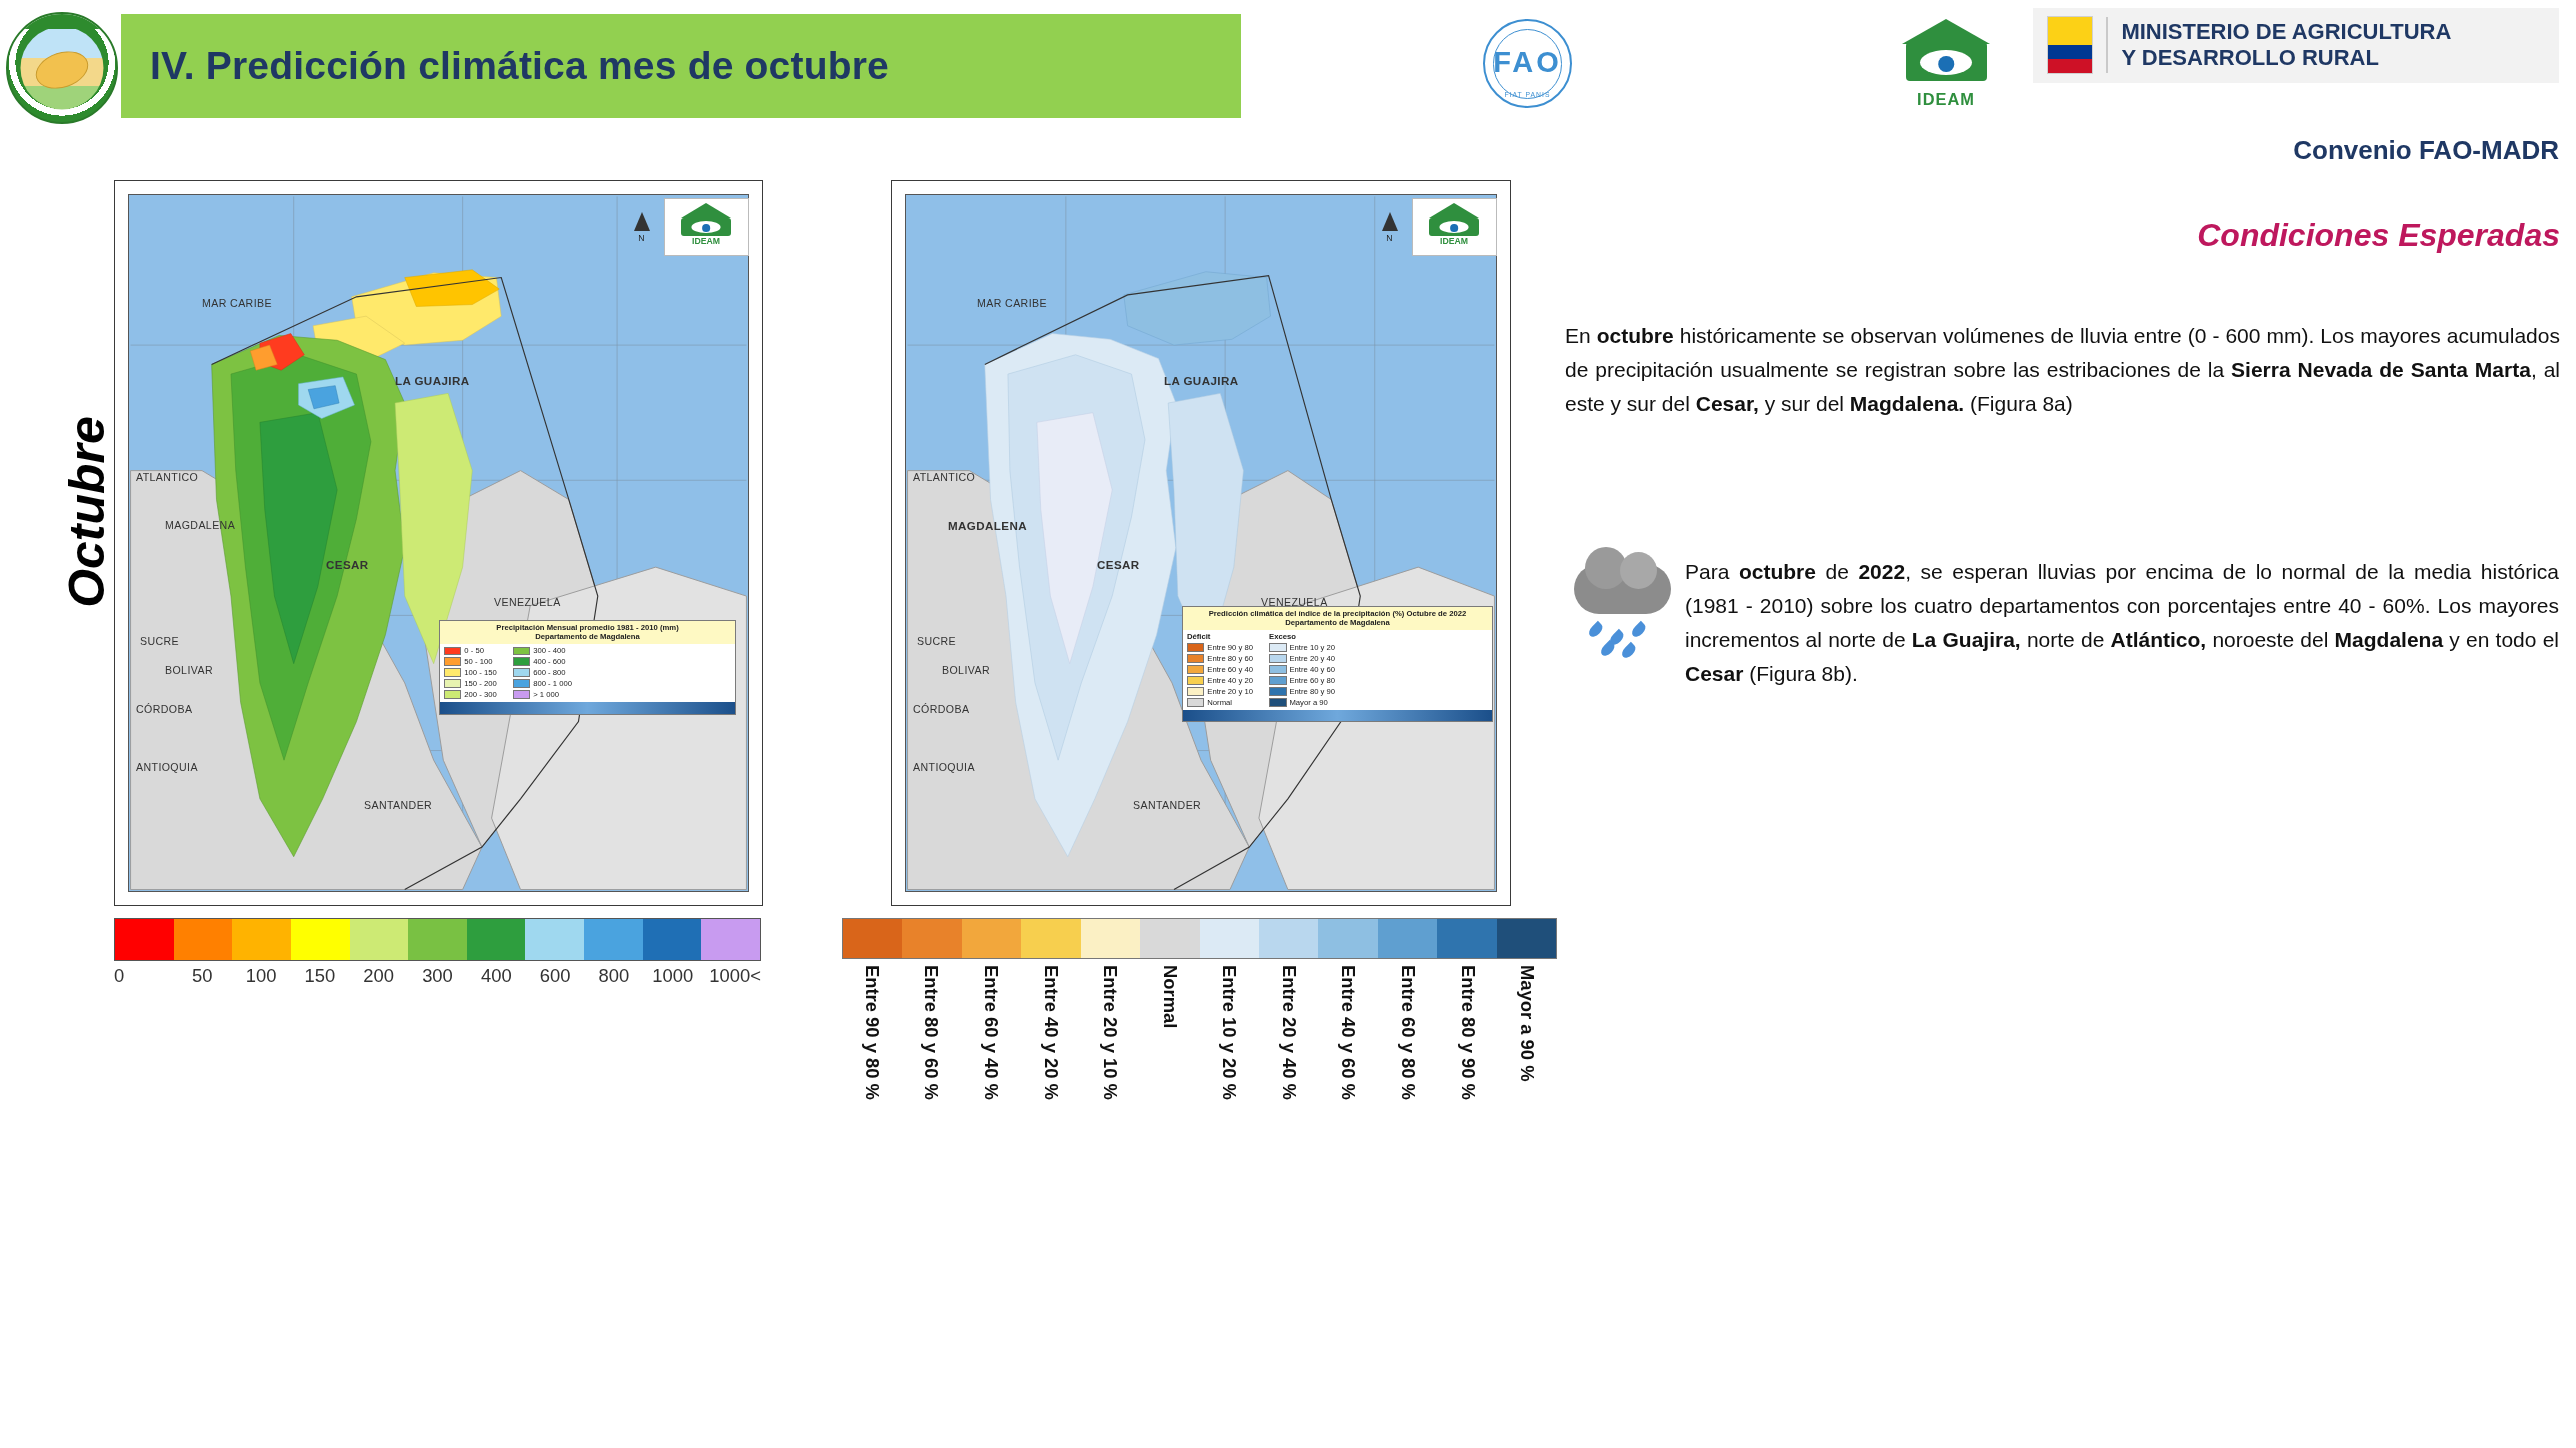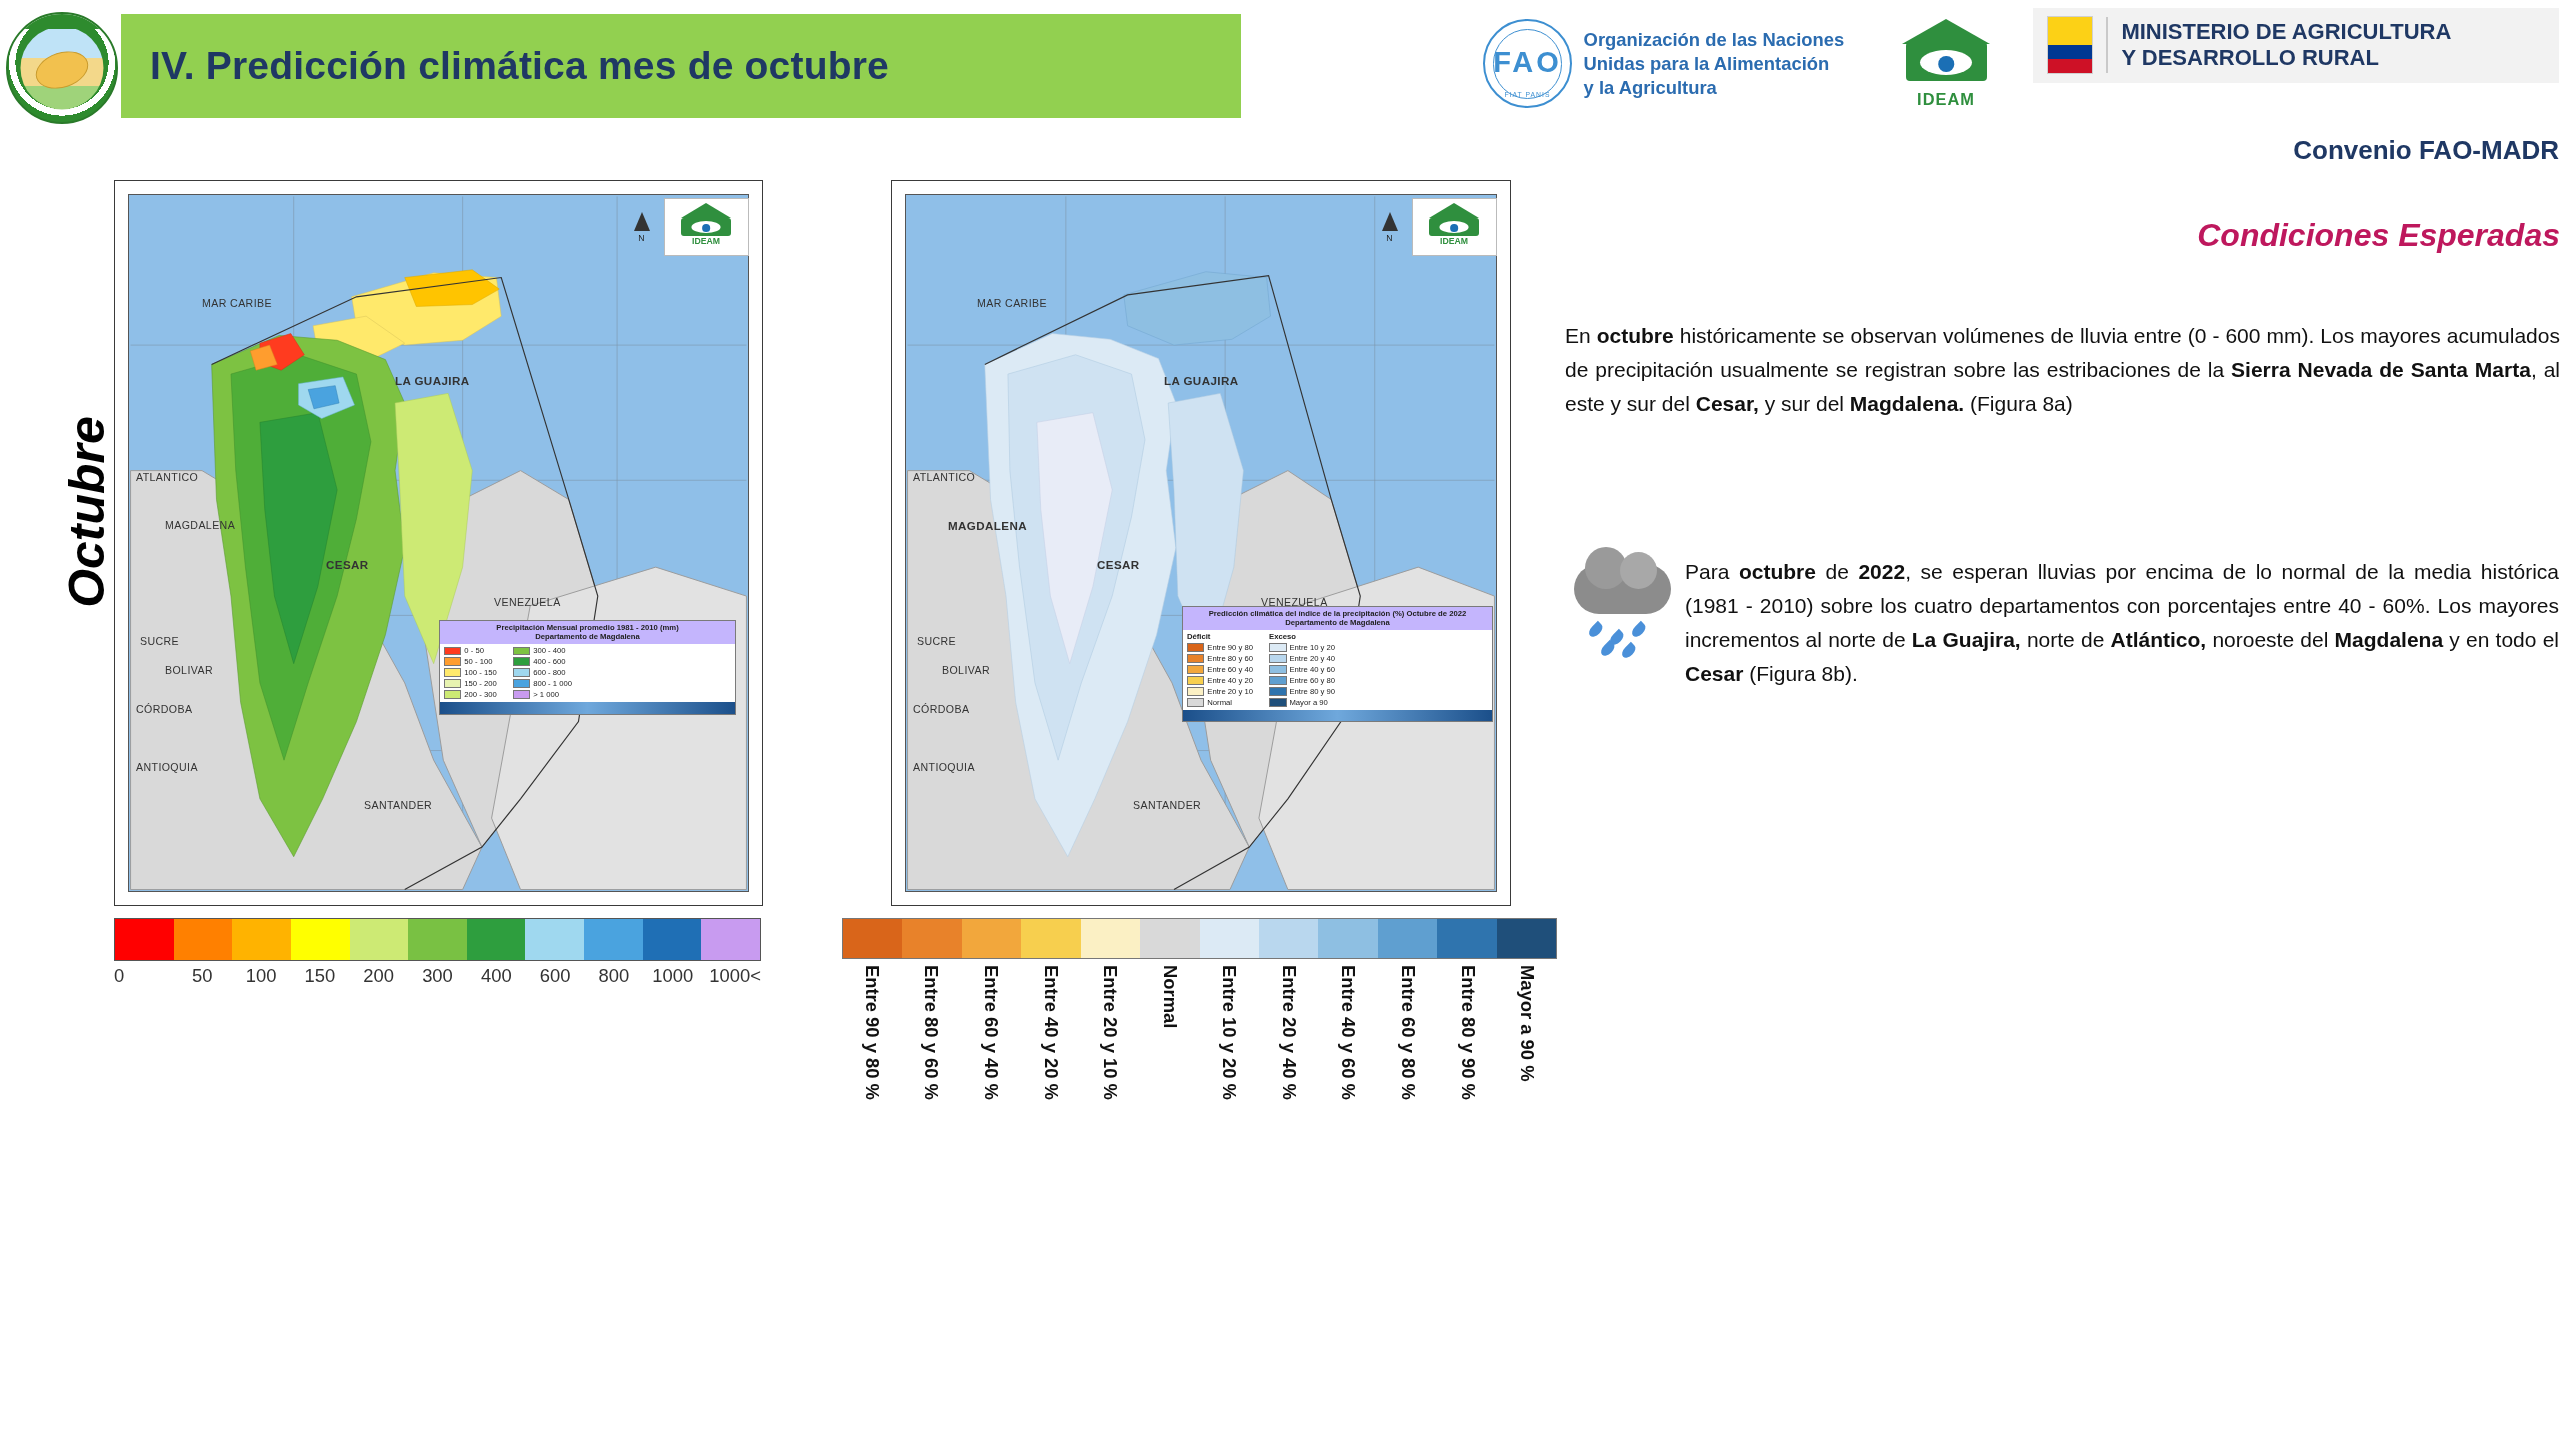--- a/index.html
+++ b/index.html
@@ -133,21 +133,21 @@
   .map-ideam .bar .pupil{position:absolute;left:50%;top:5.8px;transform:translateX(-50%);width:7.7px;height:7.7px;background:#1b6fb5;border-radius:50%;}
   .map-ideam .lbl{font-size:8.7px;color:#2f8f3e;font-weight:bold;}
 
   .map-label{position:absolute;font-size:10.6px;color:#333;letter-spacing:0.4px;}
   .map-label.big{font-size:11.6px;font-weight:bold;}
 
   .inset-legend{
     position:absolute;background:#ffffff;border:1px solid #7a7a7a;font-size:7.7px;color:#222;
   }
   .inset-legend .head{
-    background:#c4b5fd;text-align:center;font-weight:bold;padding:1.9px 2.9px;line-height:1.22;font-size:7.7px;
+    background:#fef9c3;text-align:center;font-weight:bold;padding:1.9px 2.9px;line-height:1.22;font-size:7.7px;
   }
   .inset-legend .rows{display:flex;padding:2.9px 3.9px;gap:16px;}
   .inset-legend .col{display:flex;flex-direction:column;gap:1.9px;}
   .inset-legend .row{display:flex;align-items:center;gap:2.9px;}
   .inset-legend .sw{width:15.5px;height:6.8px;border:1px solid #777;display:inline-block;}
   .inset-legend .foot{height:11.6px;background:linear-gradient(90deg,#1b4f8a,#6fa8dc,#1b4f8a);}
 
   
   .cbar-a{position:absolute;left:114px;top:918px;width:647px;}
   .cbar-a .strip{display:flex;height:41px;border:1px solid #555;}
@@ -213,25 +213,20 @@
 </div>
 
 <div class="header-band">
   <div class="title">IV. Predicción climática mes de octubre</div>
 </div>
 
 <div class="fao">
   <div class="fao-mark">
     <div class="f">FAO</div>
     <div class="sub">FIAT PANIS</div>
-  </div>
-  <div class="fao-text">
-    <div>Organización de las Naciones</div>
-    <div>Unidas para la Alimentación</div>
-    <div>y la Agricultura</div>
   </div>
 </div>
 
 <div class="ideam">
   <div class="ideam-badge">
     <div class="roof"></div>
       <div class="body"></div>
       <div class="eye"></div>
       <div class="pupil"></div>
   </div>

